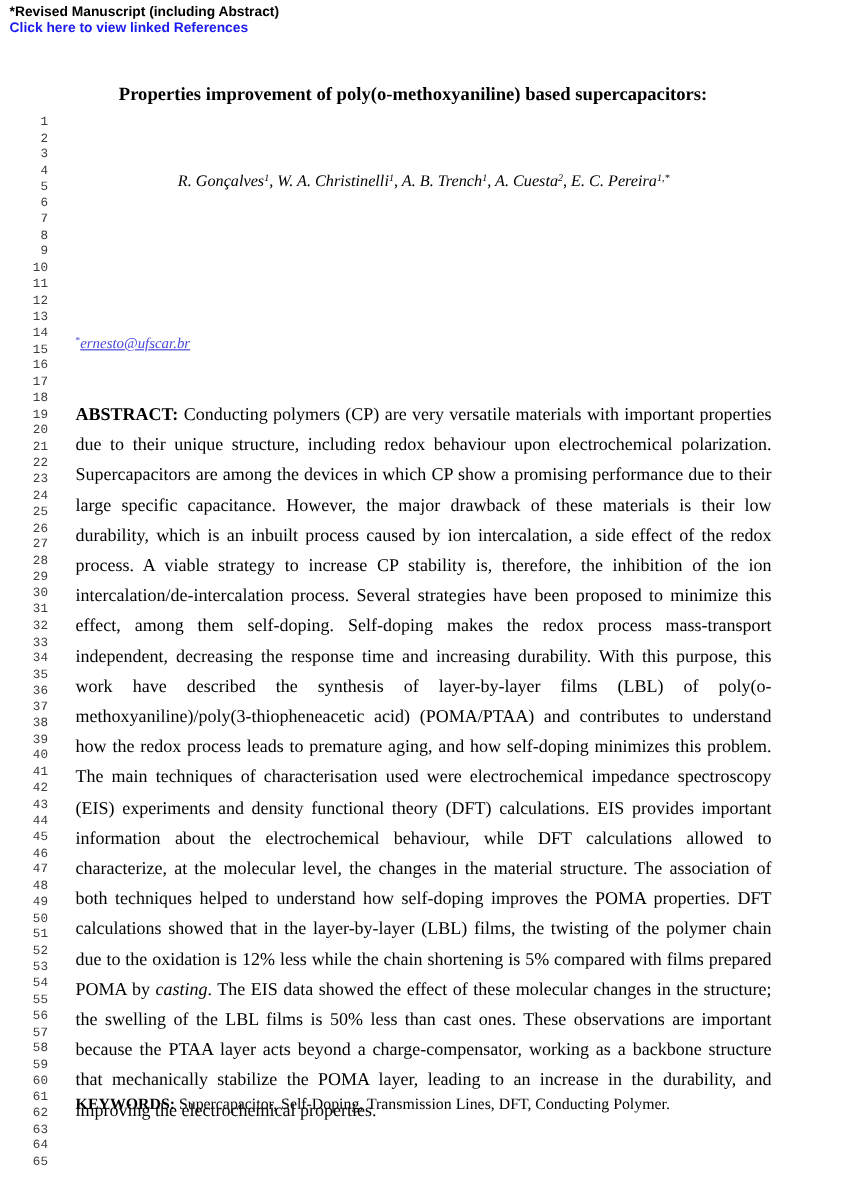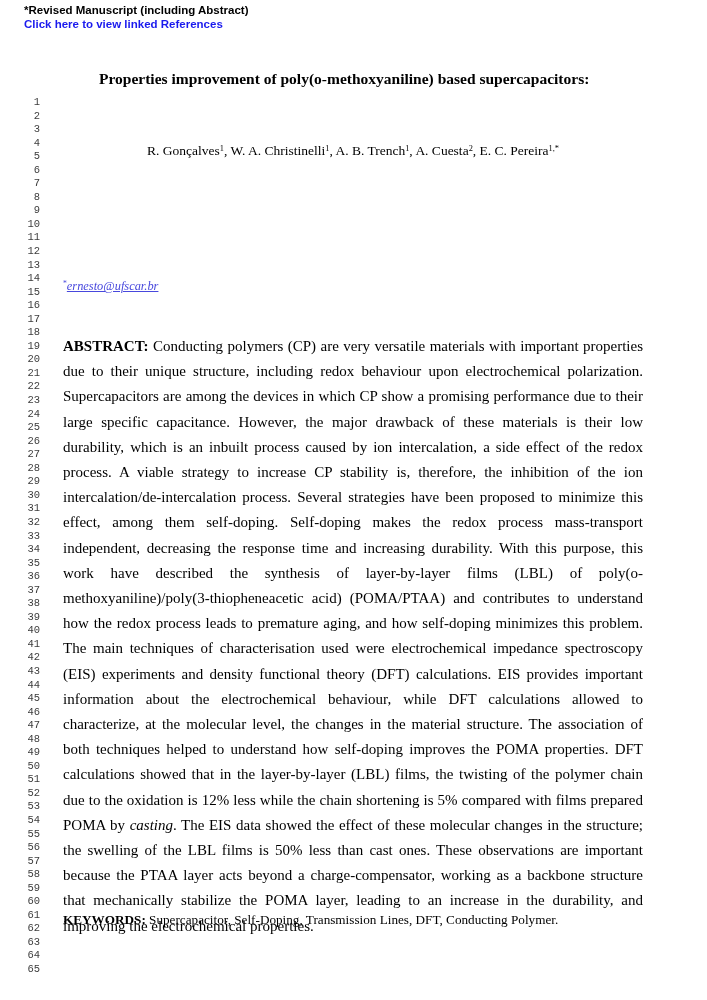--- a/index.html
+++ b/index.html
@@ -9,39 +9,38 @@
     position: relative;
     font-family: "Liberation Serif", serif;
     color: #000;
     overflow: hidden;
   }
   .ees-header {
     position: absolute; left: 8px; top: 4px;
     font-family: "Liberation Sans", sans-serif;
     font-weight: bold; font-size: 11.5px; line-height: 13.5px;
     white-space: nowrap;
-    margin-left: 16px;
   }
   .ees-header .link { color: #1a1aee; cursor: pointer; }
   .gutter {
     position: absolute; left: 16px; top: 96px; width: 24px;
     text-align: right;
     font-family: "Liberation Mono", monospace;
     font-size: 10.5px; line-height: 13.55px;
     color: #3c3c3c;
     white-space: pre;
   }
   .content { position: absolute; left: 63px; top: 0; width: 580px; }
   .title {
     position: absolute; top: 66px; left: 0; width: 100%;
     font-weight: bold; font-size: 15.5px; line-height: 25px; margin-left: 36px;
   }
   .authors {
     position: absolute; top: 143px; left: 0; width: 100%;
-    text-align: center; font-size: 13.5px; line-height: 15.5px;
+    text-align: center; font-size: 13.5px; line-height: 15.5px; font-style: italic;
   }
   sup { font-size: 0.62em; line-height: 0; vertical-align: baseline; position: relative; top: -0.5em; }
   .affiliations {
     position: absolute; top: 179px; left: 0; width: 100%;
     font-size: 12.3px; line-height: 25.3px;
   }
   .email {
     position: absolute; top: 279px; left: 0;
     font-size: 12.4px; line-height: 14px;
     color: #4848dd; cursor: pointer;

